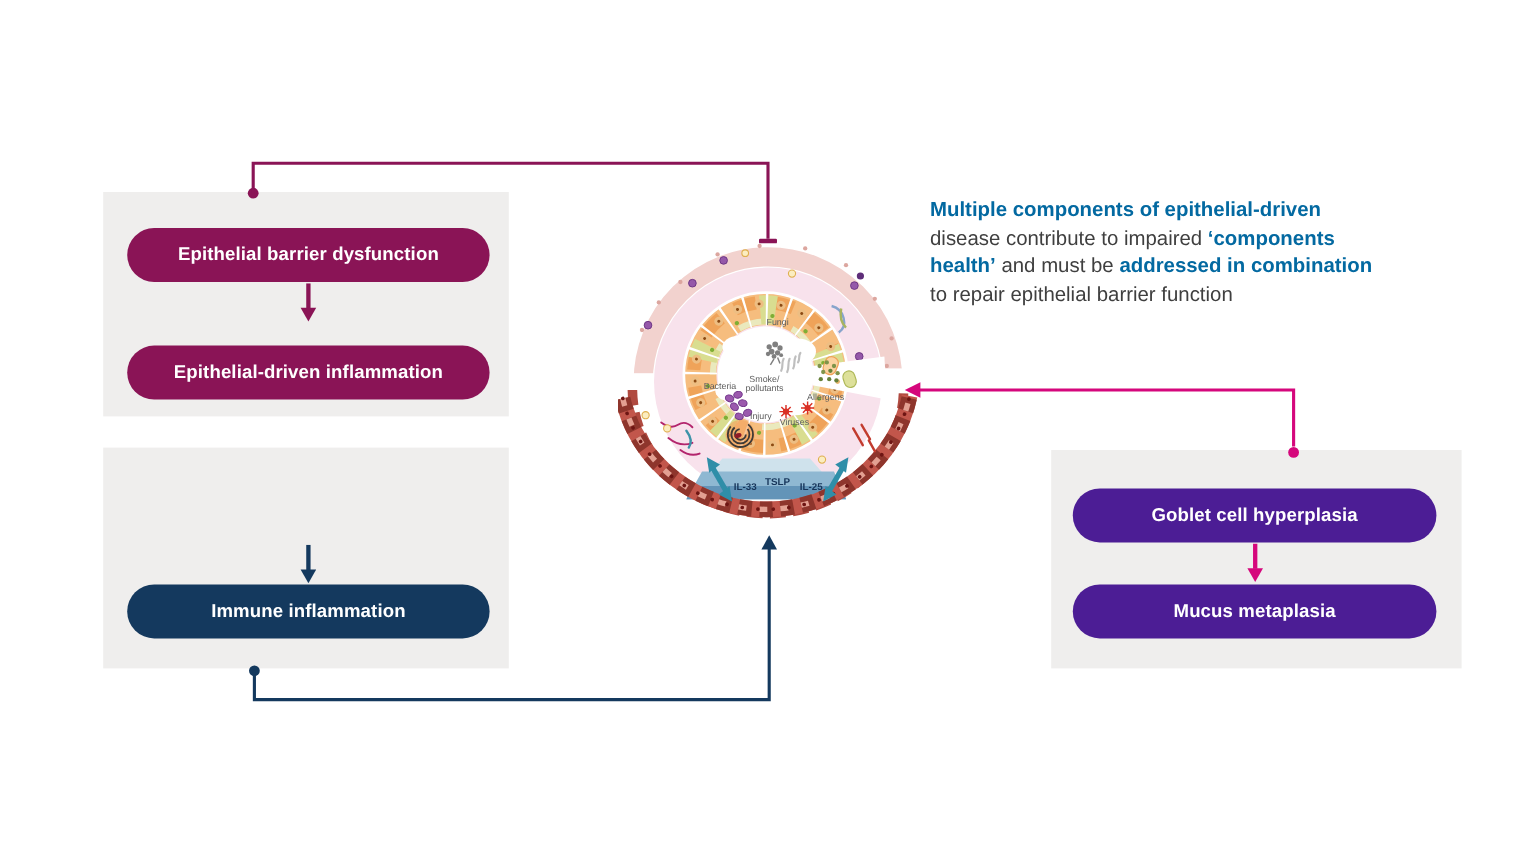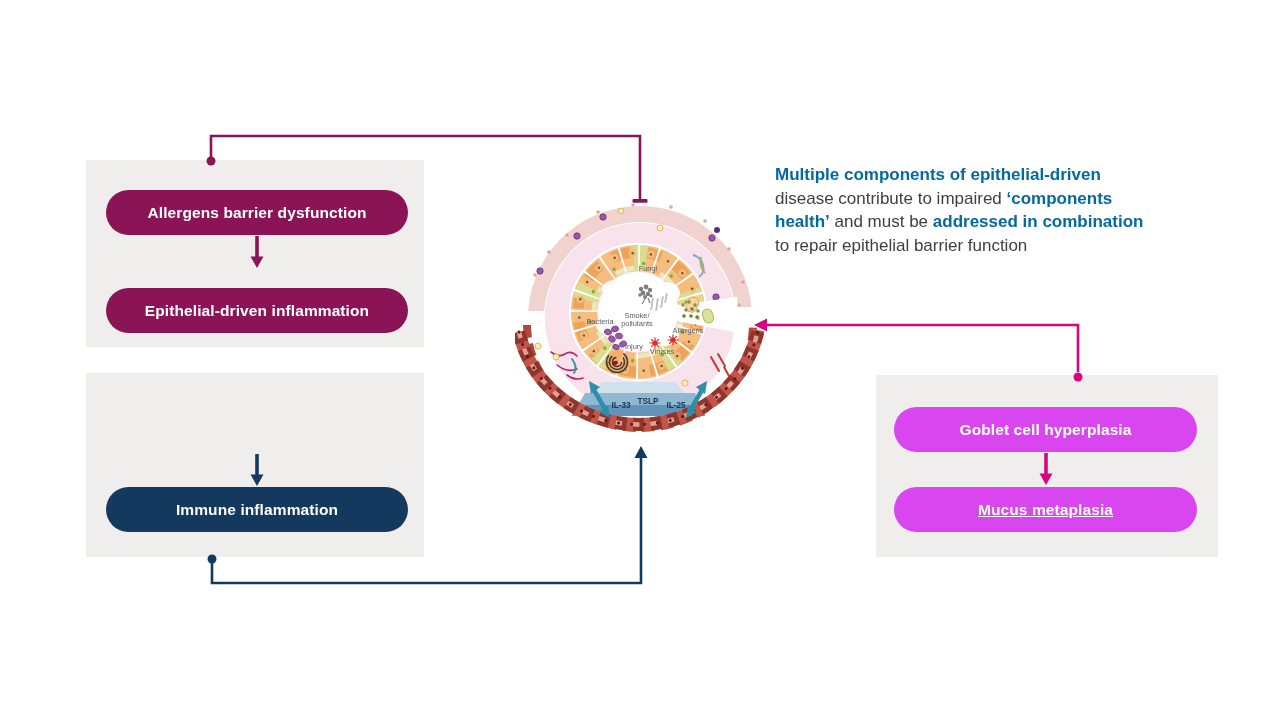--- a/index.html
+++ b/index.html
@@ -10,21 +10,21 @@
   .panel { position:absolute; background:#EFEEED; }
   .panel-barrier     { left:86px;  top:160px; width:338px; height:187px; }
   .panel-environment { left:86px;  top:373px; width:338px; height:184px; }
   .panel-mucus       { left:876px; top:375px; width:342px; height:182px; }
 
   .pill { position:absolute; width:302px; height:45px; border-radius:23px;
           display:flex; align-items:center; justify-content:center;
           color:#ffffff; font-weight:bold; font-size:15.5px; letter-spacing:.1px; }
   .pill.maroon  { background:#8A1456; }
   .pill.navy    { background:#14395E; }
-  .pill.magenta { background:#d946ef; }
+  .pill.magenta { background:#4c1d95; }
 
   .pill-arrow { position:absolute; width:18px; height:34px; }
 
   .caption { position:absolute; left:775px; top:163px; width:380px;
              font-size:17px; line-height:23.5px; color:#3F3F3F; }
   .caption .b { font-weight:bold; color:#0369a1; }
 
   .conn { position:absolute; left:0; top:0; width:1280px; height:720px;
           pointer-events:none; z-index:6; }
 
@@ -36,39 +36,39 @@
 </style>
 </head>
 <body>
 
 <div class="canvas">
 
   <div class="panel panel-barrier"></div>
   <div class="panel panel-environment"></div>
   <div class="panel panel-mucus"></div>
 
-  <div class="pill maroon" style="left:106px; top:190px;">Allergens barrier dysfunction</div>
+  <div class="pill maroon" style="left:106px; top:190px;">Epithelial barrier dysfunction</div>
   <svg class="pill-arrow" style="left:248px; top:236px;" viewBox="0 0 18 34">
     <line x1="9" y1="0" x2="9" y2="21" stroke="#8A1456" stroke-width="3.6"></line>
     <polygon points="9,32 2.5,20.5 15.5,20.5" fill="#8A1456"></polygon>
   </svg>
   <div class="pill maroon" style="left:106px; top:288px;">Epithelial-driven inflammation</div>
 
   <svg class="pill-arrow" style="left:248px; top:454px;" viewBox="0 0 18 34">
     <line x1="9" y1="0" x2="9" y2="21" stroke="#14395E" stroke-width="3.6"></line>
     <polygon points="9,32 2.5,20.5 15.5,20.5" fill="#14395E"></polygon>
   </svg>
   <div class="pill navy" style="left:106px; top:487px;">Immune inflammation</div>
 
   <div class="pill magenta" style="left:894px; top:407px; width:303px;">Goblet cell hyperplasia</div>
   <svg class="pill-arrow" style="left:1037px; top:453px;" viewBox="0 0 18 34">
     <line x1="9" y1="0" x2="9" y2="21" stroke="#D5077C" stroke-width="3.6"></line>
     <polygon points="9,32 2.5,20.5 15.5,20.5" fill="#D5077C"></polygon>
   </svg>
-  <div class="pill magenta" style="left:894px; top:487px; width:303px;text-decoration:underline;">Mucus metaplasia</div>
+  <div class="pill magenta" style="left:894px; top:487px; width:303px;">Mucus metaplasia</div>
 
   <div class="caption"><span class="b">Multiple components of epithelial-driven </span><span>disease contribute to impaired </span><span class="b">‘components health’</span><span> and must be </span><span class="b">addressed in combination</span><span> to repair epithelial barrier function</span></div>
 
   <svg class="illu" viewBox="0 0 250 260">
 
     <g>
       <path d="M21,121 A104,104 0 1 1 229,121" fill="none" stroke="#F2D2CE" stroke-width="16"></path>
       <g fill="#DCA69F">
         <circle cx="52" cy="38" r="1.8"></circle>
           <circle cx="83" cy="15" r="1.8"></circle>

